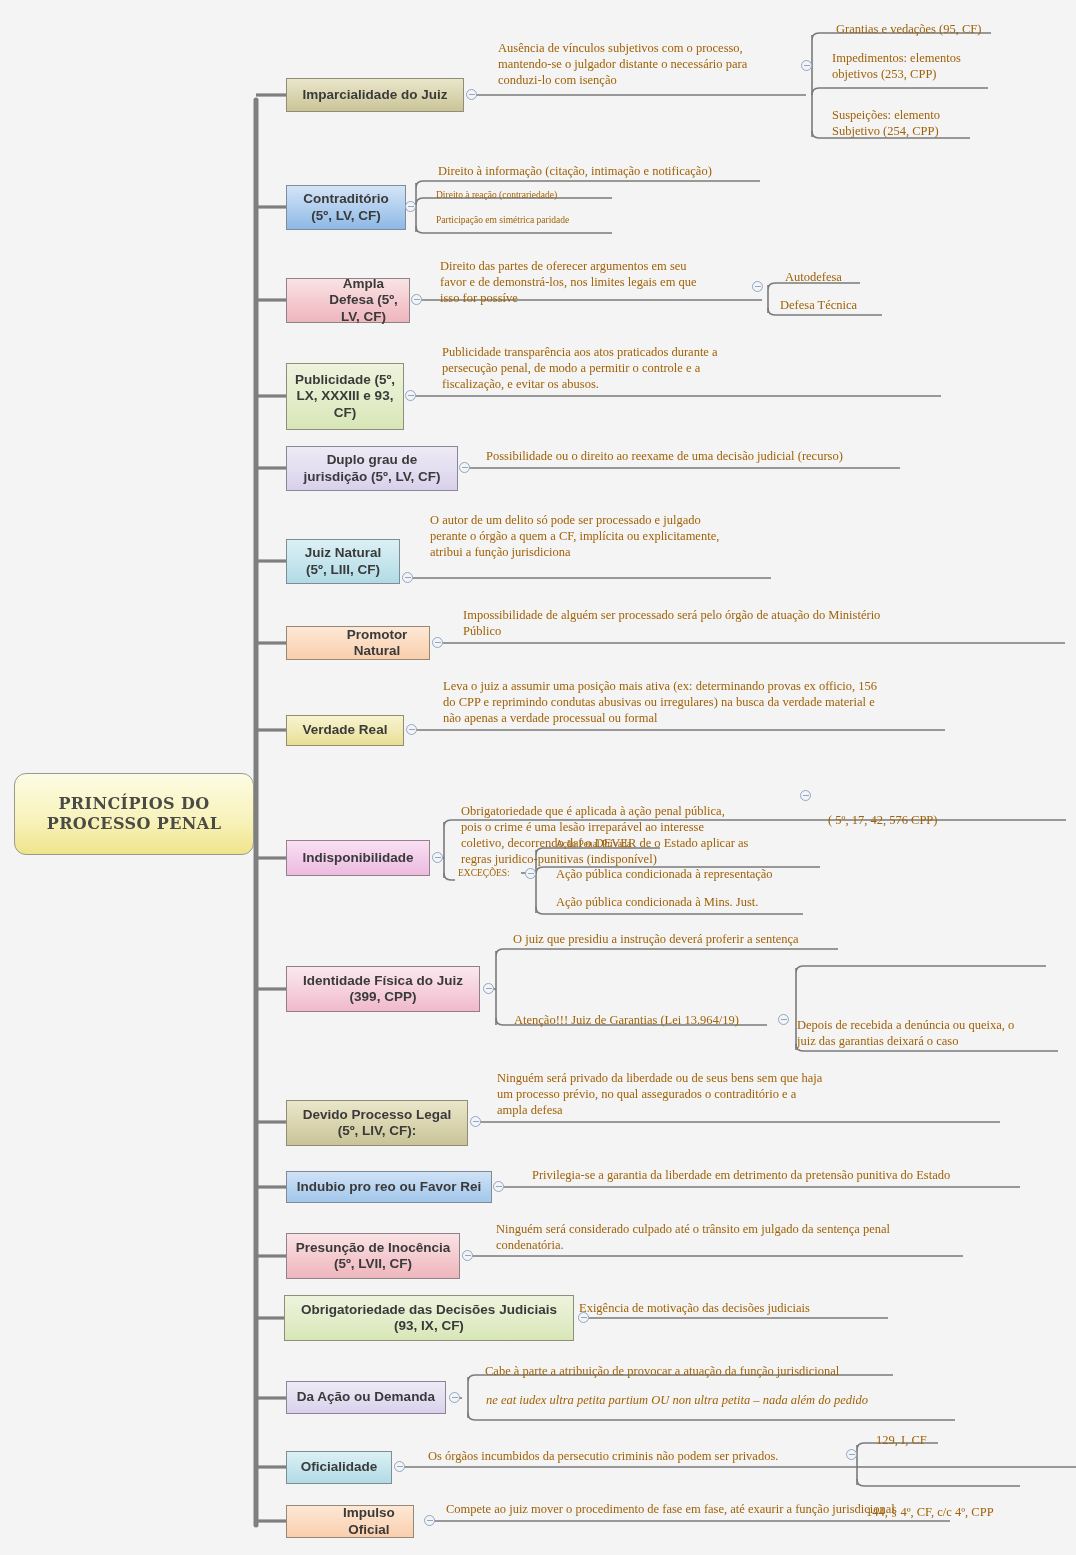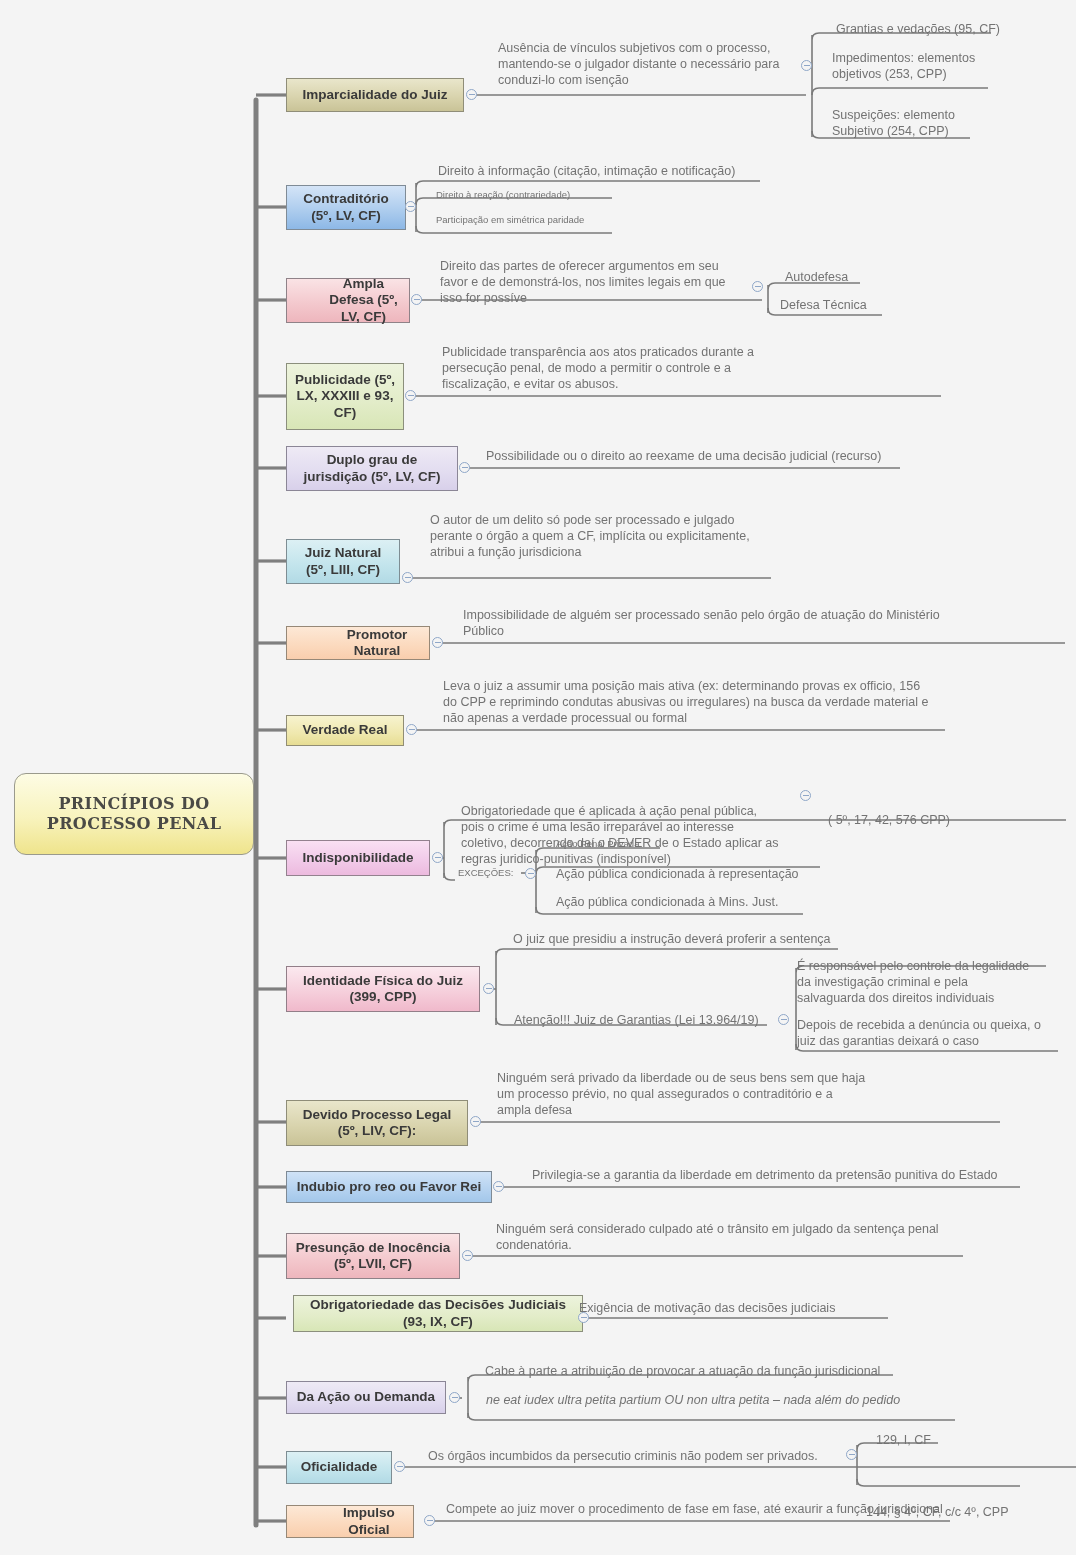--- a/index.html
+++ b/index.html
@@ -44,22 +44,22 @@
   .c-cyan   {background:linear-gradient(180deg,#dcf0f4 0%,#c2e4ec 60%,#b2dae5 100%);border-color:#7e8d93;}
   .c-peach  {background:linear-gradient(180deg,#fde8d6 0%,#fbd9bd 60%,#f9cead 100%);border-color:#968877;padding-left:44px;}
   .c-yellow {background:linear-gradient(180deg,#f7f3cf 0%,#efe8ae 60%,#e7dd93 100%);border-color:#918d74;}
   .c-magenta{background:linear-gradient(180deg,#f9e0f2 0%,#f1c9e8 60%,#ecbade 100%);border-color:#93818e;}
   .c-rose   {background:linear-gradient(180deg,#fbe9ef 0%,#f5cdda 60%,#f0b9cb 100%);border-color:#927e88;}
   .c-ltblue {background:linear-gradient(180deg,#cfe2f6 0%,#b6d3f0 55%,#a3c7ea 100%);border-color:#7e8a95;}
 
   
   .txt{
     position:absolute;
-    font-family:Liberation Sans, sans-serif;
-    color:#737373;
+    font-family:Liberation Serif, serif;
+    color:#a16207;
     line-height:1.28;
     white-space:pre-line;
     font-size:12.5px;
   }
   .t-xs{font-size:9.5px;}
   .t-md{font-size:12.5px;}
   .t-ital{font-style:italic;}
 
   
   .tog{
@@ -221,21 +221,21 @@
 
   <div class="node c-ltblue" style="left:286px;top:1171px;width:206px;height:32px;">
     <span>Indubio pro reo ou Favor Rei</span>
     </div>
 
   <div class="node c-pink" style="left:286px;top:1233px;width:174px;height:46px;">
     <span>Presunção de
 Inocência (5º, LVII, CF)</span>
     </div>
 
-  <div class="node c-green" style="left:293px;top:1295px;width:290px;height:37px;">
+  <div class="node c-green" style="left:284px;top:1295px;width:290px;height:46px;">
     <span>Obrigatoriedade das Decisões Judiciais
 (93, IX, CF)</span>
     </div>
 
   <div class="node c-purple" style="left:286px;top:1381px;width:160px;height:33px;">
     <span>Da Ação ou Demanda</span>
     </div>
 
   <div class="node c-cyan" style="left:286px;top:1451px;width:106px;height:33px;">
     <span>Oficialidade</span>
@@ -267,42 +267,39 @@
   <div class="txt t-md" style="left:442px;top:344px;width:340px;">Publicidade transparência aos atos praticados durante a
 persecução penal, de modo a permitir o controle e a
 fiscalização, e evitar os abusos.</div>
 
   <div class="txt t-md" style="left:486px;top:448px;width:440px;">Possibilidade ou o direito ao reexame de uma decisão judicial (recurso)</div>
 
   <div class="txt t-md" style="left:430px;top:512px;width:360px;">O autor de um delito só pode ser processado e julgado
 perante o órgão a quem a CF, implícita ou explicitamente,
 atribui a função jurisdiciona</div>
 
-  <div class="txt t-md" style="left:463px;top:607px;width:520px;">Impossibilidade de alguém ser processado senão pelo órgão de atuação do Ministério
+  <div class="txt t-md" style="left:463px;top:607px;width:520px;">Impossibilidade de alguém ser processado será pelo órgão de atuação do Ministério
 Público</div>
 
   <div class="txt t-md" style="left:443px;top:678px;width:490px;">Leva o juiz a assumir uma posição mais ativa (ex: determinando provas ex officio, 156
 do CPP e reprimindo condutas abusivas ou irregulares) na busca da verdade material e
 não apenas a verdade processual ou formal</div>
 
   <div class="txt t-md" style="left:461px;top:763px;width:350px;margin-top:40px;">Obrigatoriedade que é aplicada à ação penal pública,
 pois o crime é uma lesão irreparável ao interesse
 coletivo, decorrendo daí o DEVER de o Estado aplicar as
 regras juridico-punitivas (indisponível)</div>
   <div class="txt t-md" style="left:828px;top:812px;width:180px;">( 5º, 17, 42, 576 CPP)</div>
   <div class="txt t-xs" style="left:458px;top:867px;width:80px;">EXCEÇÕES:</div>
   <div class="txt t-xs" style="left:556px;top:838px;width:250px;">Ação Penal Privada</div>
   <div class="txt t-md" style="left:556px;top:866px;width:290px;">Ação pública condicionada à representação</div>
   <div class="txt t-md" style="left:556px;top:894px;width:290px;">Ação pública condicionada à Mins. Just.</div>
 
   <div class="txt t-md" style="left:513px;top:931px;width:340px;">O juiz que presidiu a instrução deverá proferir a sentença</div>
   <div class="txt t-md" style="left:514px;top:1012px;width:260px;">Atenção!!! Juiz de Garantias (Lei 13.964/19)</div>
-  <div class="txt t-md" style="left:797px;top:958px;width:260px;">É responsável pelo controle da legalidade
-da investigação criminal e pela
-salvaguarda dos direitos individuais</div>
   <div class="txt t-md" style="left:797px;top:1017px;width:262px;">Depois de recebida a denúncia ou queixa, o
 juiz das garantias deixará o caso</div>
 
   <div class="txt t-md" style="left:497px;top:1070px;width:420px;">Ninguém será privado da liberdade ou de seus bens sem que haja
 um processo prévio, no qual assegurados o contraditório e a
 ampla defesa</div>
 
   <div class="txt t-md" style="left:532px;top:1167px;width:520px;">Privilegia-se a garantia da liberdade em detrimento da pretensão punitiva do Estado</div>
 
   <div class="txt t-md" style="left:496px;top:1221px;width:480px;">Ninguém será considerado culpado até o trânsito em julgado da sentença penal

